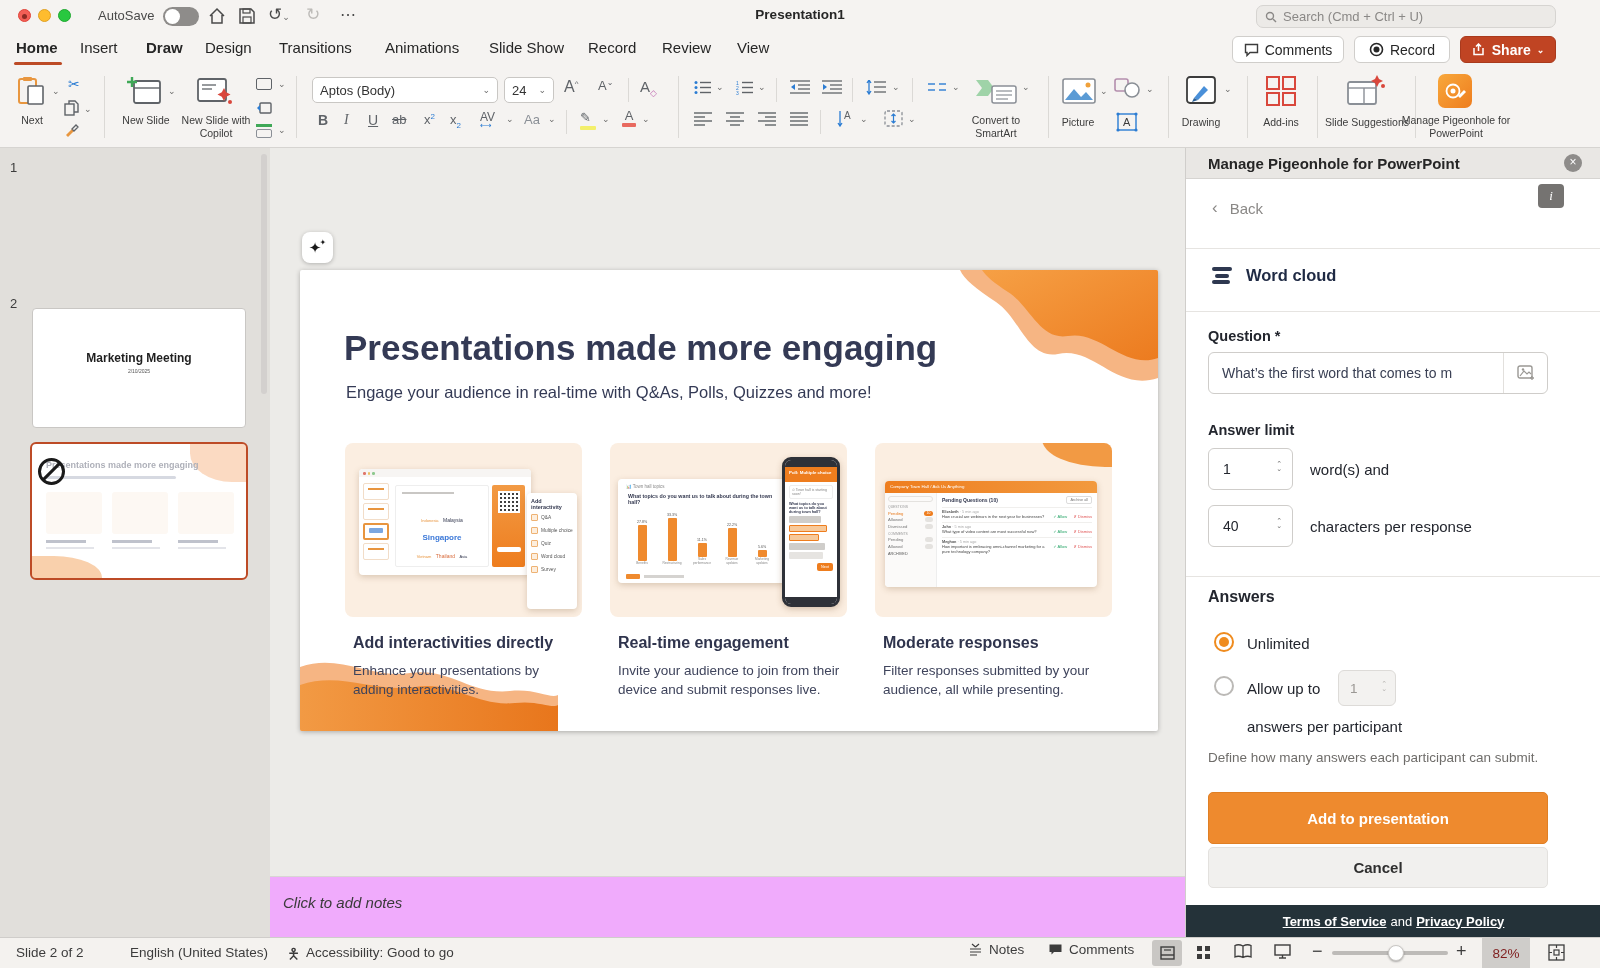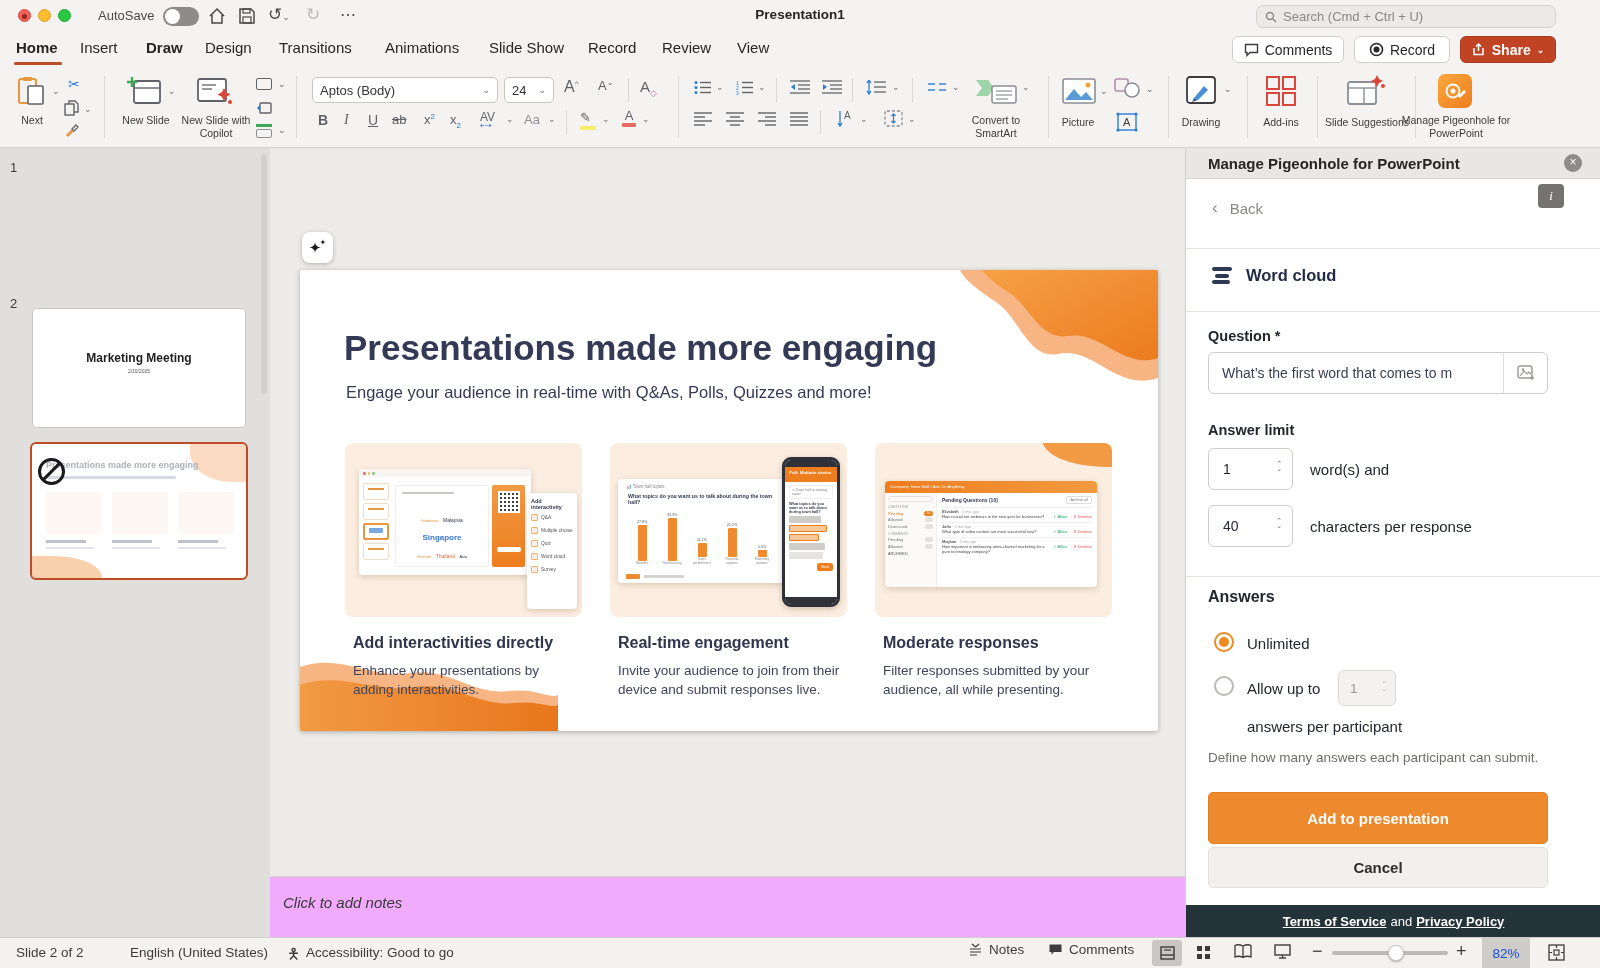--- a/index.html
+++ b/index.html
@@ -762,21 +762,21 @@
         <line x1="8.5" y1="11" x2="8.5" y2="14" stroke="#3c3c3c" stroke-width="1.4"></line>
         <line x1="5" y1="14" x2="12" y2="14" stroke="#3c3c3c" stroke-width="1.4"></line>
       </svg>
   </span>
 
   <span class="abs" style="left:1312px; top:3px; font-size:18px; color:#3c3c3c;">−</span>
   <span class="abs" style="left:1332px; top:13px; width:116px; height:4px; background:#bdbbb8; border-radius:2px;">
     <span style="position:absolute; left:56px; top:-6px; width:16px; height:16px; border-radius:50%; background:#fff; border:1px solid #c9c7c4; box-shadow:0 1px 2px rgba(0,0,0,.3);"></span>
   </span>
   <span class="abs" style="left:1456px; top:3px; font-size:18px; color:#3c3c3c;">+</span>
-  <span class="abs" style="left:1482px; top:0; width:48px; height:30px; background:#cfcdca; color:#1d4ed8; font-size:13.5px; display:flex; align-items:center; justify-content:center;">82%</span>
+  <span class="abs" style="left:1482px; top:0; width:48px; height:30px; background:#cfcdca; color:#7f1d1d; font-size:13.5px; display:flex; align-items:center; justify-content:center;">82%</span>
   <span class="abs" style="left:1548px; top:6px;">
     <svg width="17" height="17" viewBox="0 0 17 17">
         <rect x="1" y="1" width="15" height="15" fill="none" stroke="#3c3c3c" stroke-width="1.3"></rect>
         <rect x="6" y="6" width="5" height="5" fill="none" stroke="#3c3c3c" stroke-width="1.2"></rect>
         <path d="M8.5 1 L8.5 4 M8.5 13 L8.5 16 M1 8.5 L4 8.5 M13 8.5 L16 8.5" stroke="#3c3c3c" stroke-width="1.2"></path>
       </svg>
   </span>
 </div>
 
 </body></html>

